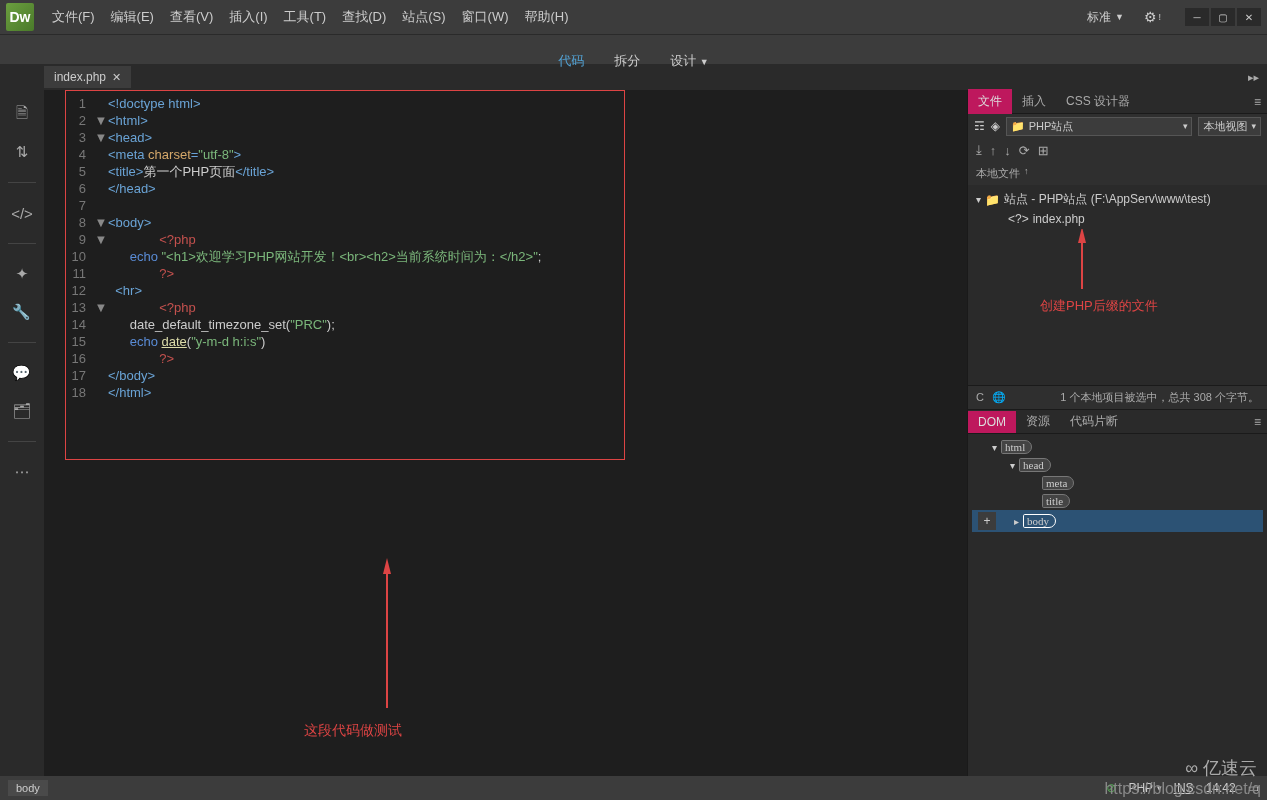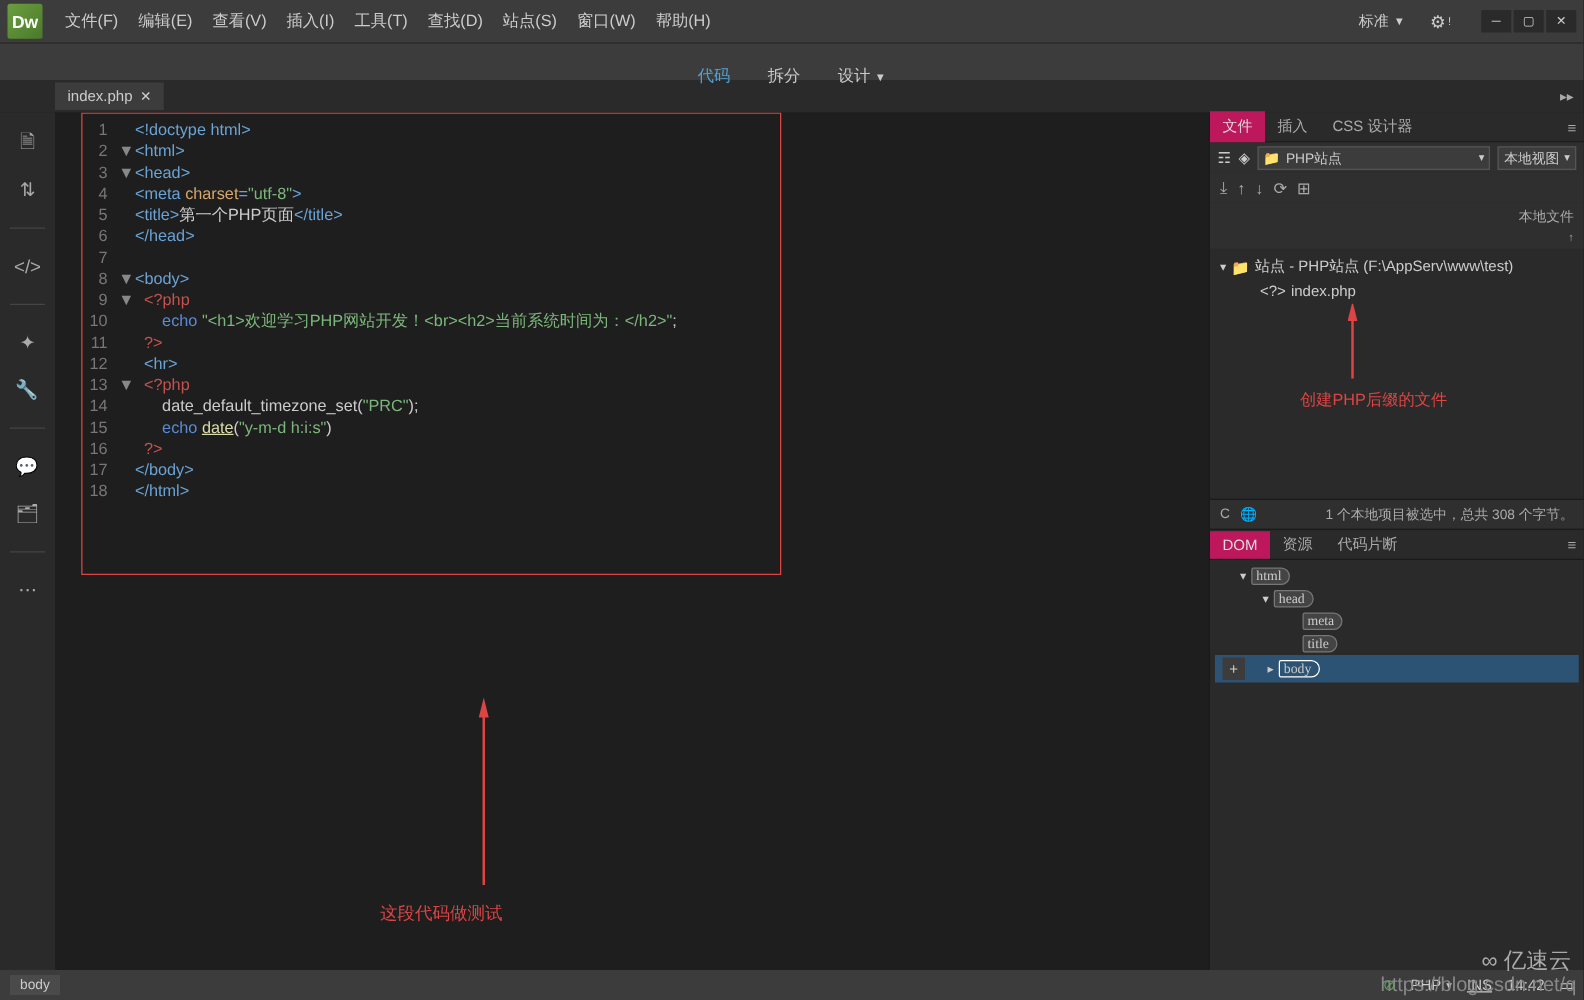--- a/index.html
+++ b/index.html
@@ -25,35 +25,35 @@
 .tool-sep { width: 28px; height: 1px; background: #444; margin: 2px 0; }
 .editor { flex: 1; background: #1e1e1e; position: relative; overflow: hidden; }
 .code-box { position: absolute; left: 21px; top: 0px; width: 560px; height: 370px; border: 1px solid #d44; font-family: Consolas, monospace; font-size: 13px; padding: 4px 0; }
 .code-line { display: flex; line-height: 17px; }
 .ln { width: 28px; text-align: right; color: #777; padding-right: 8px; }
 .fold { width: 14px; color: #888; text-align: center; }
 .code { white-space: pre; }
 .c-tag { color: #6aa3d5; }
 .c-attr { color: #d5a86a; }
 .c-str { color: #7bb77b; }
-.c-php { color: #c4514e; }
+.c-php { color: #c4514e; margin-left: 44px; }
 .c-kw { color: #5a8cd6; }
 .c-txt { color: #ccc; }
 .c-fn { color: #dcdcaa; text-decoration: underline; }
 .annotation { position: absolute; color: #d44; font-size: 14px; }
 .right-panels { width: 300px; background: #2a2a2a; border-left: 1px solid #1a1a1a; display: flex; flex-direction: column; }
 .panel-tabs { height: 24px; background: #2a2a2a; display: flex; align-items: center; font-size: 12px; border-bottom: 1px solid #1a1a1a; }
 .ptab { padding: 4px 10px; cursor: pointer; color: #aaa; }
 .ptab.active { background: #be185d; color: #ddd; }
 .ptab-menu { margin-left:auto; padding:0 6px; color:#aaa; cursor:pointer;}
 .panel-toolbar { height: 24px; display: flex; align-items: center; gap: 6px; padding: 0 6px; font-size: 12px; background:#2f2f2f;}
 .dropdown { background: #3c3c3c; border: 1px solid #555; padding: 1px 4px; font-size: 11px; color: #ccc; display: flex; align-items: center; gap: 4px; cursor: pointer; }
 .toolbar2 { height: 24px; display: flex; align-items: center; gap: 8px; padding: 0 8px; font-size: 13px; color: #aaa; background:#2f2f2f;}
 .tbicon { cursor: pointer; }
-.local-files-hdr { padding: 4px 8px; font-size: 11px; color: #aaa; background:#2f2f2f; display:flex; align-items:flex-end; gap:4px;flex-direction:column;}
+.local-files-hdr { padding: 4px 8px; font-size: 11px; color: #aaa; background:#2f2f2f; display:flex; align-items:flex-start; gap:4px;}
 .file-tree { padding: 4px 4px; font-size: 12px; flex:0 0 auto; height:200px;}
 .tree-row { display: flex; align-items: center; gap: 4px; padding: 2px 4px; cursor: pointer; }
 .tree-indent { display:inline-block; }
 .anno-text { color:#d44; font-size:13px; position:absolute; }
 .file-status { height: 24px; display: flex; align-items: center; justify-content: space-between; padding: 0 8px; font-size: 11px; color: #aaa; border-top: 1px solid #1a1a1a; background:#2f2f2f;}
 .dom-panel { flex: 1; border-top: 1px solid #1a1a1a; display:flex; flex-direction:column;}
 .dom-tree { padding: 4px 4px; font-size: 12px; }
 .dom-row { display: flex; align-items: center; gap: 4px; padding: 2px 4px; cursor: pointer; }
 .dom-row.selected { background: #2c5274; }
 .dom-tag { border: 1px solid #777; border-radius: 2px 8px 8px 2px; padding: 0 6px 0 3px; font-size: 11px; background:#444;font-family:Liberation Serif, serif; }

